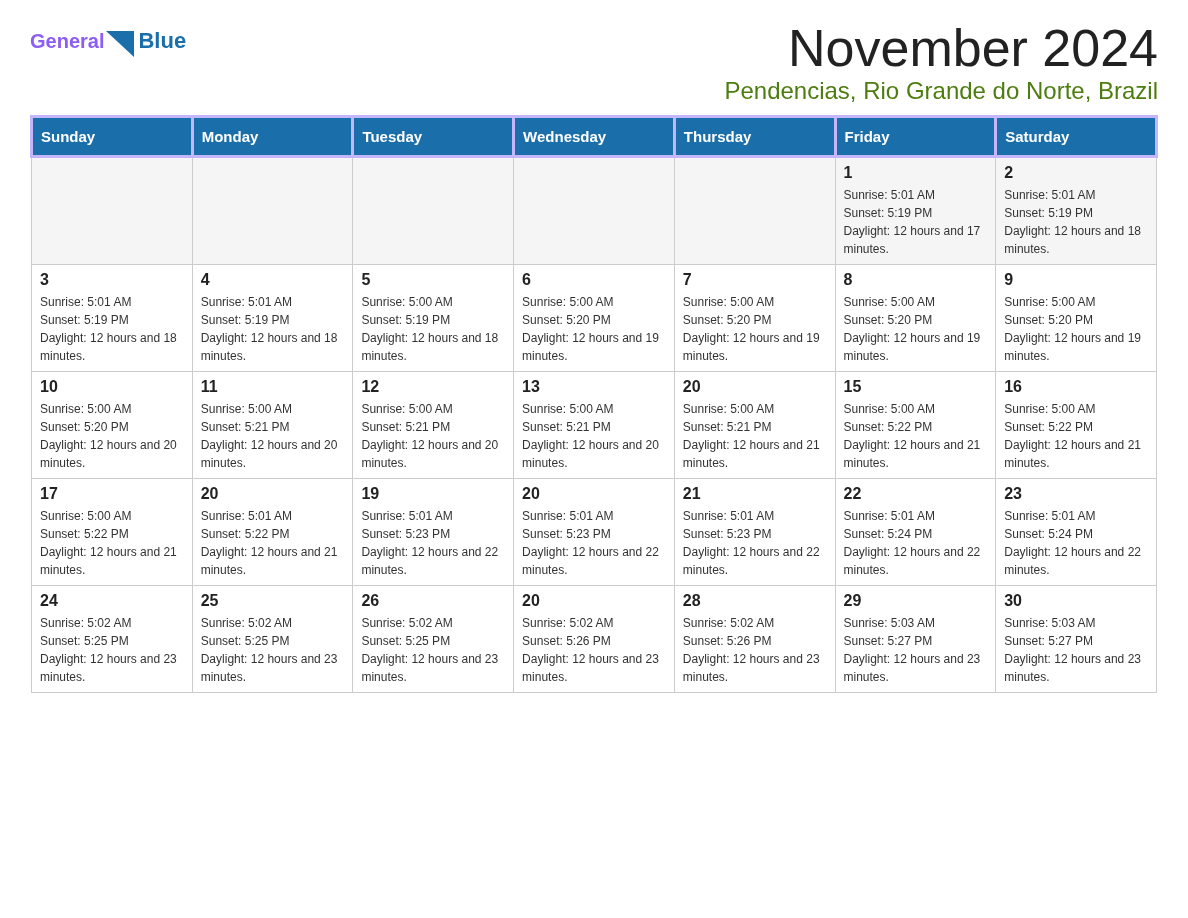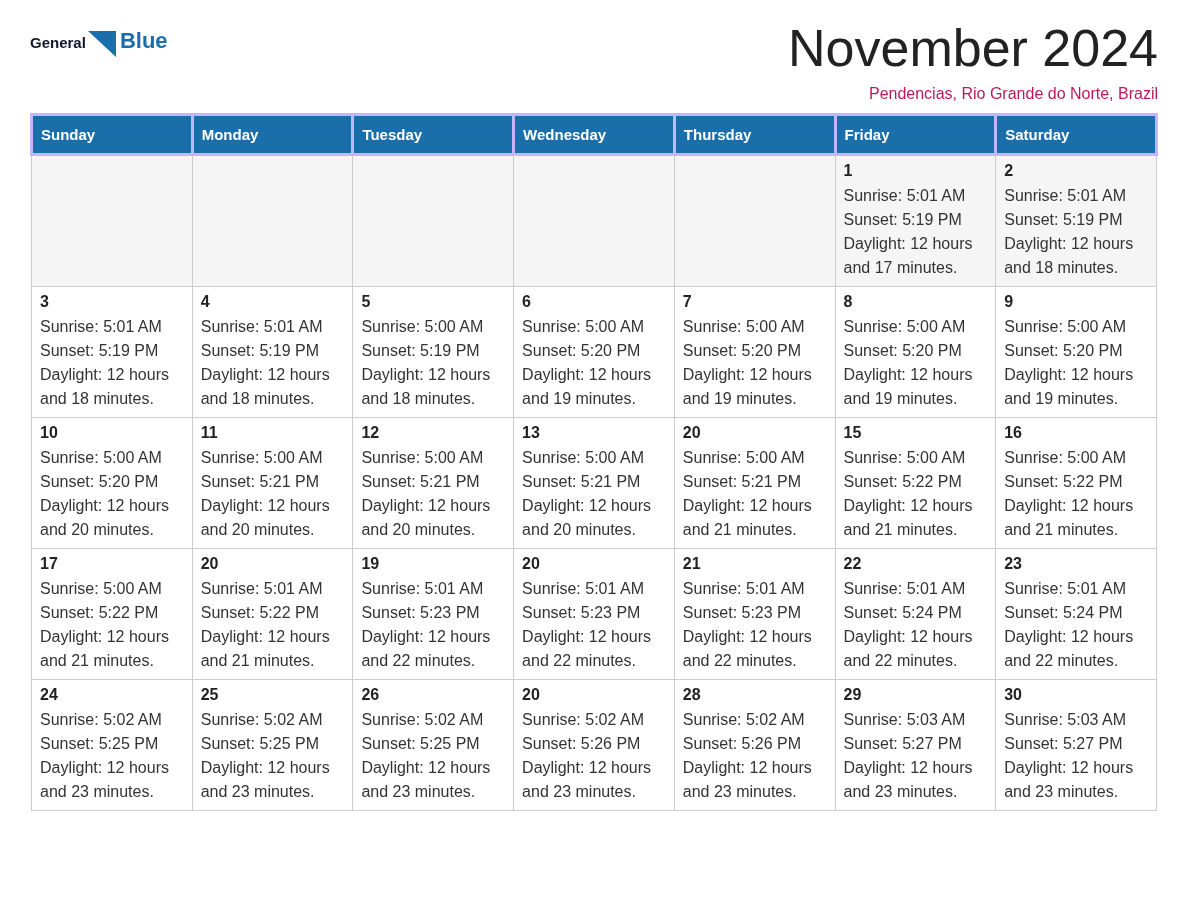--- a/index.html
+++ b/index.html
@@ -29,23 +29,23 @@
     .title-area {
       text-align: right;
     }
     .month-title {
       font-size: 52px;
       font-weight: 300;
       color: #222;
       line-height: 1.1;
     }
     .location-title {
-      font-size: 16px;
-      color: #be185d;
-      margin-top: 8px;
+      font-size: 24px;
+      color: #4d7c0f;
+      margin-top: 0;
     }
     .calendar {
       width: 100%;
       border-collapse: collapse;
       margin-top: 10px;
     }
     .calendar thead tr th {
       background-color: #1a6faa;
       color: #fff;
       font-size: 15px;
@@ -68,35 +68,35 @@
       background: #f5f5f5;
     }
     .day-number {
       font-size: 16px;
       font-weight: 600;
       color: #222;
       display: block;
       margin-bottom: 4px;
     }
     .day-info {
-      font-size: 16px;
+      font-size: 12px;
       color: #333;
       line-height: 1.5;
     }
     .empty-cell {
       background: #f5f5f5;
     }
   </style>
 </head>
 <body>
 
 <div class="header-area">
   <div class="logo">
     <span>
-      <span style="font-size:15px;font-weight:bold;color:#0f172a;">General</span><svg class="logo-icon" viewBox="0 0 30 28" xmlns="http://www.w3.org/2000/svg" style="display:inline-block;vertical-align:middle;margin-left:2px;">
+      <span style="font-size:20px;font-weight:bold;color:#8b5cf6;">General</span><svg class="logo-icon" viewBox="0 0 30 28" xmlns="http://www.w3.org/2000/svg" style="display:inline-block;vertical-align:middle;margin-left:2px;">
           <polygon points="0,0 30,0 30,28" fill="#1a6faa"></polygon>
         </svg>
     </span>
     <div style="font-size:22px;font-weight:bold;color:#1a6faa;margin-top:-6px;display:block;">Blue</div>
   </div>
   <div class="title-area">
     <div class="month-title">November 2024</div>
     <div class="location-title">Pendencias, Rio Grande do Norte, Brazil</div>
   </div>
 </div>

